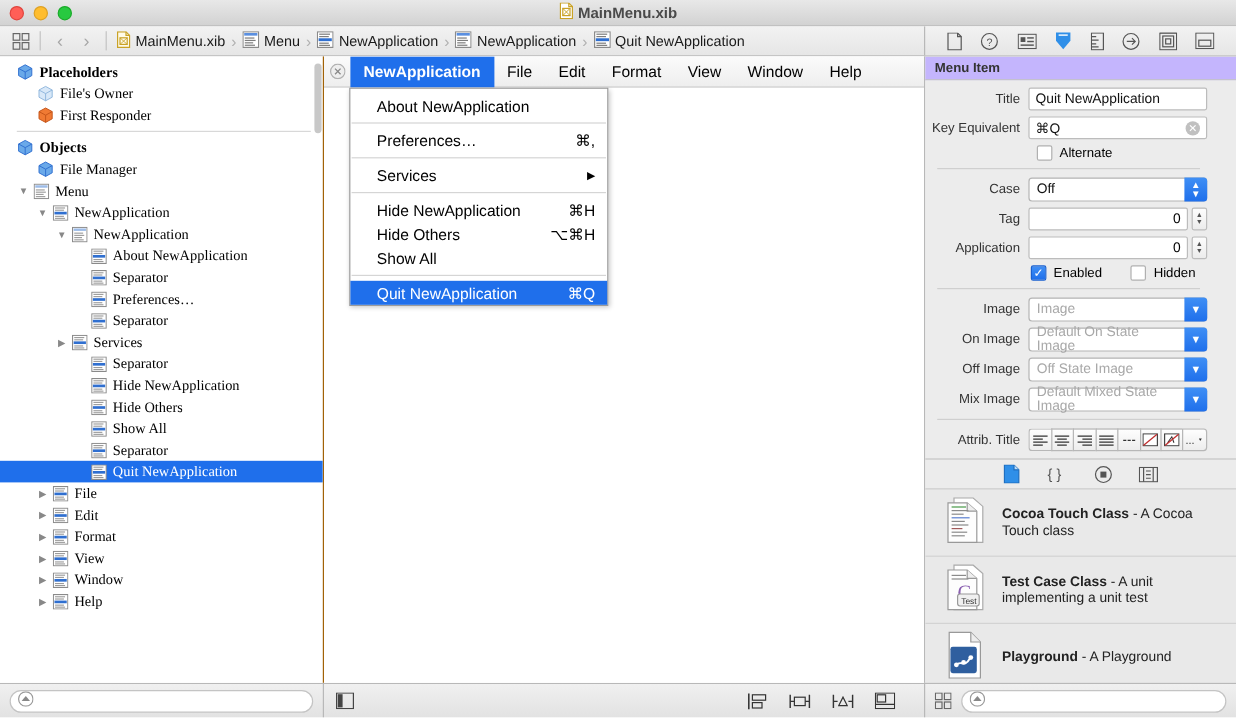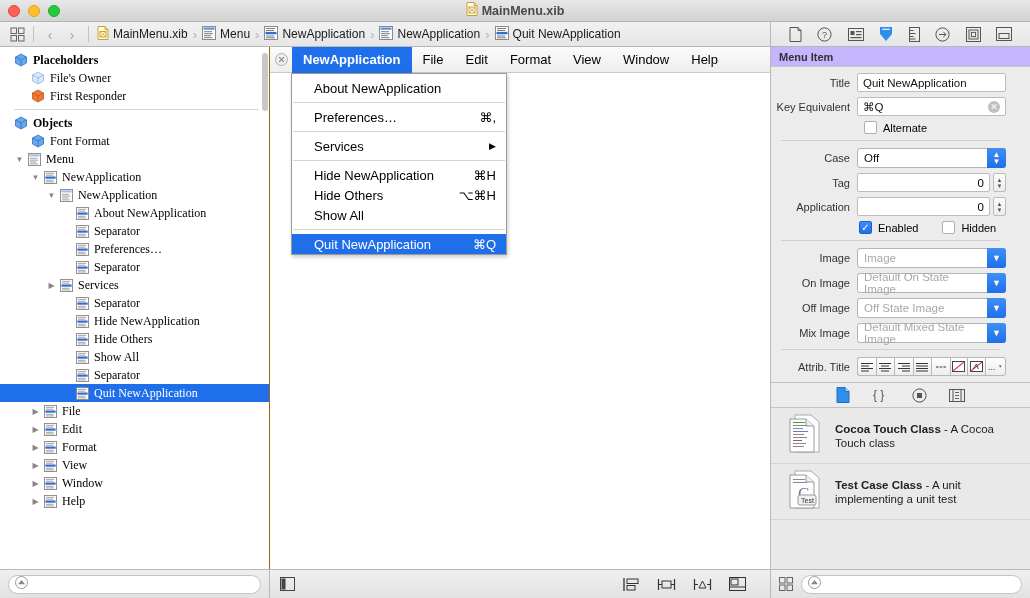--- a/index.html
+++ b/index.html
@@ -394,21 +394,21 @@
         </div>
 
         <div class="row">
           <span class="tw"></span>
           <span class="ic" style="margin-left:17px">
             <svg width="14" height="14" viewBox="0 0 14 14">
                 <path d="M7 1l5.5 3v6L7 13 1.5 10V4z" fill="#6aa9e9" stroke="#2f6fd0" stroke-width=".8"></path>
                 <path d="M1.5 4L7 7l5.5-3M7 7v6" fill="none" stroke="#2f6fd0" stroke-width=".8"></path>
               </svg>
           </span>
-          <span class="lbl">Font Format</span>
+          <span class="lbl">File Manager</span>
         </div>
 
         <div class="row">
           <span class="tw" style="margin-left:13px">▼</span>
           <span class="ic">
             <svg width="13" height="13" viewBox="0 0 14 14">
                 <rect x=".5" y=".5" width="13" height="13" fill="#fff" stroke="#8a8a8a"></rect>
                 <rect x="1.5" y="1.5" width="11" height="2.2" fill="#9dbce8"></rect>
                 <rect x="2" y="5.2" width="8" height="1" fill="#9a9a9a"></rect>
                 <rect x="2" y="7.2" width="9" height="1" fill="#9a9a9a"></rect>
@@ -993,20 +993,37 @@
               <rect x="13" y="26" width="18" height="10" rx="2" fill="#f0f0f0" stroke="#999"></rect>
               <text x="16" y="34" font-size="7" fill="#333" font-family="Liberation Sans">Test</text>
             </svg>
           </span>
           <span class="lib-text">
             <b>Test Case Class</b>
             <span>- A unit implementing a unit test</span>
           </span>
         </div>
 
+        <div class="lib-item">
+          <span>
+            <svg width="40" height="42" viewBox="0 0 40 42">
+              <path d="M6 2h18l8 8v30h-26z" fill="#fff" stroke="#999"></path>
+              <path d="M24 2v8h8" fill="#eee" stroke="#999"></path>
+              <rect x="7" y="14" width="22" height="22" rx="2" fill="#2f5f9f"></rect>
+              <path d="M11 30c4-6 8 2 12-6" stroke="#fff" stroke-width="1.6" fill="none"></path>
+              <circle cx="12" cy="29" r="2" fill="#fff"></circle>
+                <circle cx="18" cy="27" r="2" fill="#fff"></circle>
+                <circle cx="24" cy="23" r="2" fill="#fff"></circle>
+            </svg>
+          </span>
+          <span class="lib-text">
+            <b>Playground</b>
+            <span>- A Playground</span>
+          </span>
+        </div>
       </div>
     </div>
   </div>
 
   <div class="bottombar">
     <div class="bb-left">
       <span class="searchf">
         <span>
           <svg width="13" height="13" viewBox="0 0 13 13">
               <circle cx="6.5" cy="6.5" r="6" fill="#fff" stroke="#999"></circle>

